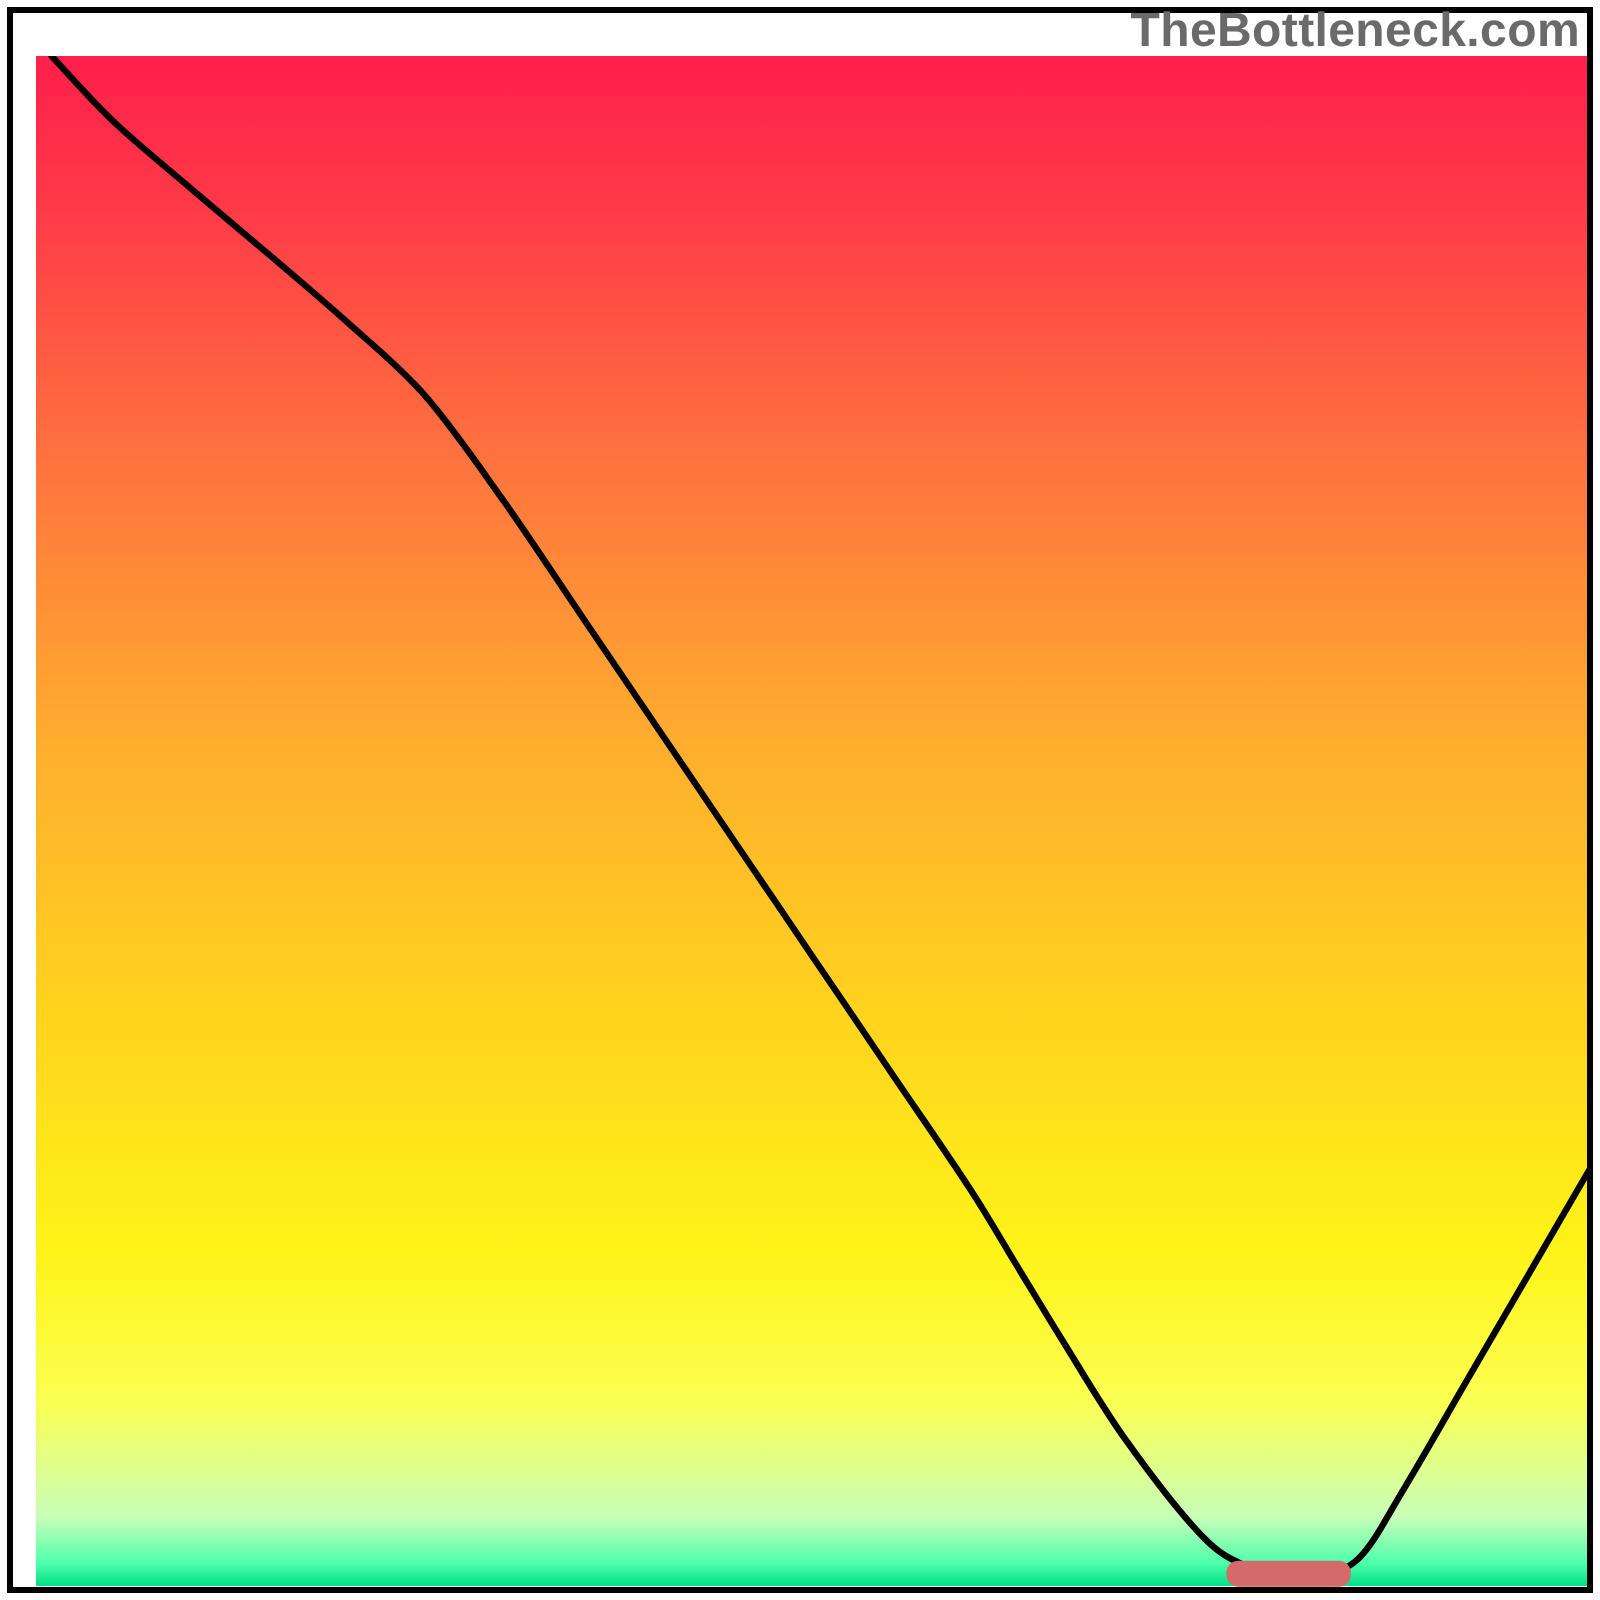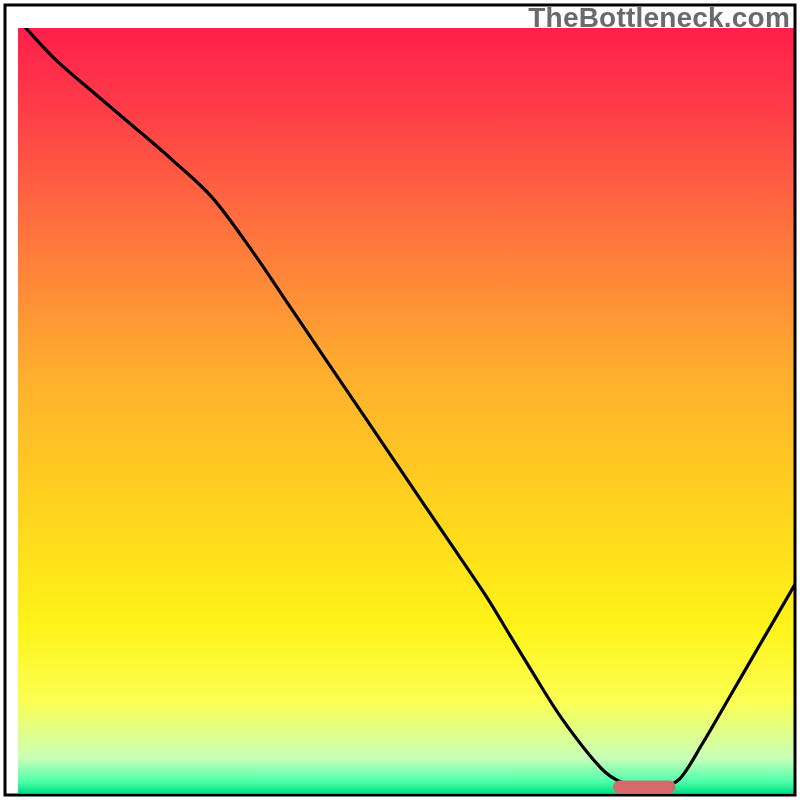--- a/index.html
+++ b/index.html
@@ -13,21 +13,21 @@
   }
   .stage {
     position: relative;
     width: 800px;
     height: 800px;
   }
   .watermark {
     position: absolute;
     top: 2px;
     right: 10px;
-    font-size: 28px;
+    font-size: 24px;
     font-weight: 600;
     color: #6a6a6a;
     letter-spacing: 0.2px;
     z-index: 20;
   }
   svg.plot {
     position: absolute;
     top: 0;
     left: 0;
   }

